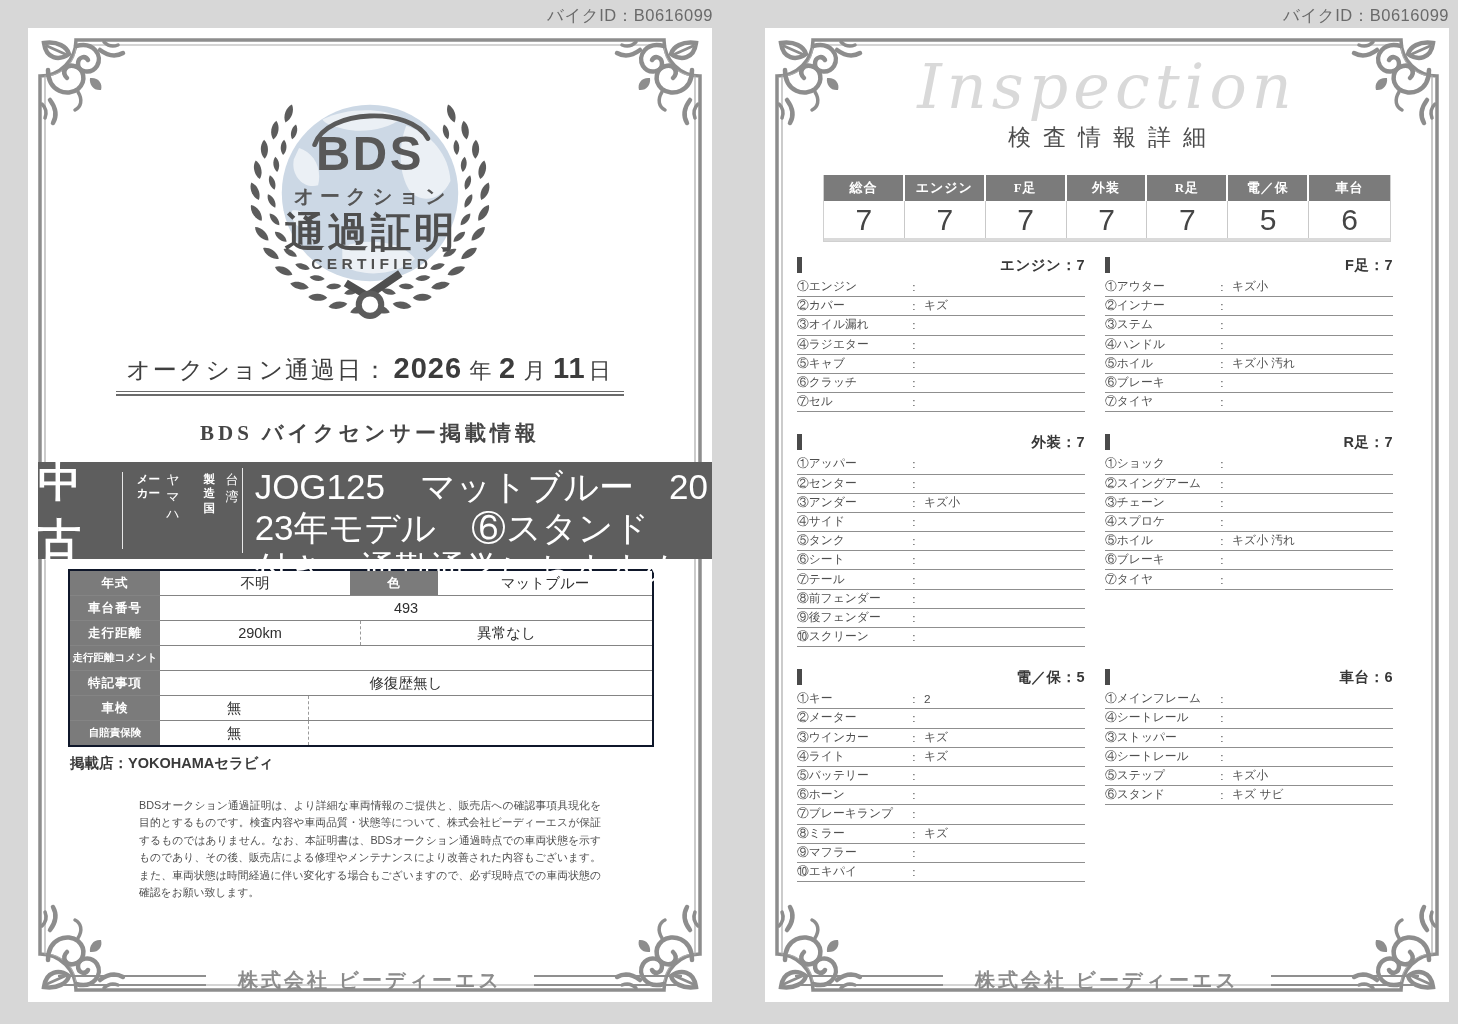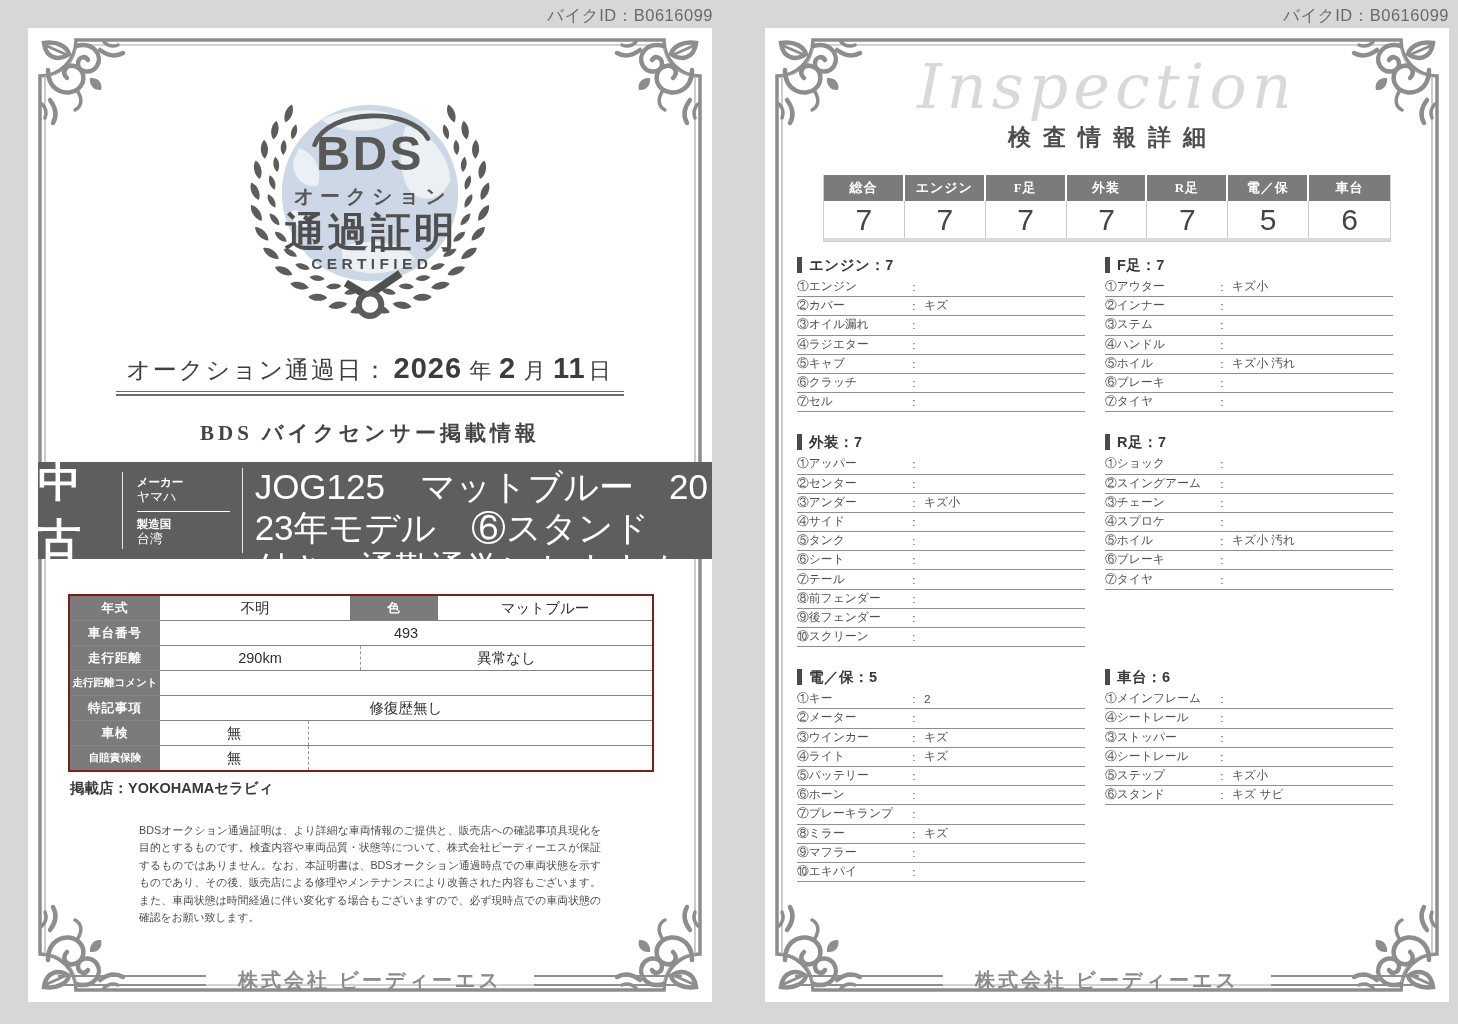--- a/index.html
+++ b/index.html
@@ -35,27 +35,27 @@
   .date-label{font-family:"Liberation Serif",serif;font-size:24px;letter-spacing:2px;color:#3f3f3f;}
   .date-num{font-size:29px;font-weight:bold;color:#3c3c3c;letter-spacing:1px;}
   .date-unit{font-family:"Liberation Serif",serif;font-size:22px;color:#3f3f3f;margin:0 3px;}
   .listing-header{margin-top:27px;text-align:center;font-family:"Liberation Serif",serif;
     font-weight:bold;font-size:21px;letter-spacing:4px;color:#454545;}
   .info-bar{margin-top:15px;margin-left:10px;width:calc(100% - 10px);height:97px;
     background:#5e5e5e;color:#fff;display:flex;align-items:stretch;}
   .cond{width:118px;display:flex;align-items:center;justify-content:center;
     font-size:43px;font-weight:bold;letter-spacing:2px;}
   .vdiv{width:1px;background:rgba(255,255,255,.85);margin:10px 0;}
-  .specs{width:148px;padding:10px 0 8px 14px;display:flex;flex-direction:column;justify-content:center;}
+  .specs{width:148px;padding:10px 0 8px 14px;display:flex;flex-direction:row;justify-content:center;}
   .spec-label{font-size:11.5px;font-weight:bold;line-height:1.25;}
   .spec-value{font-size:13px;line-height:1.3;}
   .spec-hr{border:none;border-top:1px solid #fff;margin:5px 12px 5px 0;width:auto;}
   .bar-title{flex:1;padding:5px 4px 5px 12px;font-size:35px;font-weight:normal;line-height:1.17;white-space:nowrap;}
 
-  .dt{width:582px;margin:35px 0 0 40px;border:2px solid #7f1d1d;}
+  .dt{width:582px;margin:10px 0 0 40px;border:2px solid #0f172a;}
   .dt-row{display:flex;height:24px;border-bottom:1.5px solid #848484;align-items:stretch;}
   .dt-row:last-child{border-bottom:none;}
   .dt-label{background:#7b7b7b;color:#fff;font-weight:bold;font-size:12.5px;
     display:flex;align-items:center;justify-content:center;width:90px;flex:none;letter-spacing:1px;}
   .dt-label.mid{width:88px;}
   .dt-label.sm{font-size:10.5px;letter-spacing:0;}
   .dt-val{display:flex;align-items:center;justify-content:center;font-size:14.5px;color:#2e2e2e;}
   .dt-val.fill{flex:1;}
   .dt-val.w190{width:190px;flex:none;}
   .dt-val.w200{width:200px;flex:none;}
@@ -67,36 +67,36 @@
     color:#4d4d4d;text-align:justify;}
 
   .page-footer{position:absolute;left:0;right:0;bottom:8px;display:flex;align-items:center;justify-content:center;gap:32px;}
   .foot-line{width:148px;height:7px;border-top:2.5px solid #8f8f8f;border-bottom:2.5px solid #8f8f8f;}
   .foot-text{font-size:20px;font-weight:bold;color:#8c8c8c;letter-spacing:3px;white-space:nowrap;}
 
   
   .insp-script{padding-top:28px;text-align:center;font-family:"DejaVu Serif",serif;
     font-style:italic;font-size:62px;color:#d9d9d9;letter-spacing:5px;line-height:1;}
   .insp-title{margin-top:4px;text-align:center;font-family:"Liberation Serif",serif;
-    font-weight:bold;font-size:23px;letter-spacing:12px;color:#4d4d4d;padding-left:12px;}
+    font-weight:normal;font-size:23px;letter-spacing:12px;color:#4d4d4d;padding-left:12px;}
 
   .score-table{width:566px;margin:22px auto 0 auto;border:1px solid #d0d0d0;border-top:none;}
   .score-headers,.score-values{display:grid;grid-template-columns:repeat(7,1fr);}
   .score-h{background:#7b7b7b;color:#fff;font-family:"Liberation Serif",serif;font-weight:bold;
     font-size:13px;letter-spacing:1px;height:26px;display:flex;align-items:center;justify-content:center;
     border-right:2px solid #fff;}
   .score-h:last-child{border-right:none;}
   .score-v{height:37px;display:flex;align-items:center;justify-content:center;
     font-size:30px;font-weight:500;color:#454545;border-right:1px solid #c9c9c9;}
   .score-v:last-child{border-right:none;}
   .score-values{border-bottom:3px solid #dadada;}
 
   .sections{width:596px;margin:14px 0 0 32px;display:grid;
     grid-template-columns:288px 288px;column-gap:20px;row-gap:21px;align-items:start;}
-  .sec-head{display:flex;align-items:center;margin-bottom:4px;height:18px;}
+  .sec-head{display:flex;align-items:center;margin-bottom:4px;height:18px;justify-content:space-between;}
   .sec-bar{width:5px;height:16px;background:#4a4a4a;margin-right:7px;flex:none;}
   .sec-title{font-size:14.5px;font-weight:bold;color:#383838;letter-spacing:.5px;}
   .item-row{display:flex;align-items:center;height:18.2px;border-bottom:1px solid #8f8f8f;font-size:11.8px;color:#4f4f4f;}
   .item-label{width:110px;flex:none;white-space:nowrap;}
   .item-colon{width:14px;flex:none;text-align:center;}
   .item-value{flex:1;white-space:nowrap;padding-left:3px;}
 
   
   .t-bds{font-family:"Liberation Sans",sans-serif;font-weight:bold;font-size:55px;letter-spacing:3px;fill:#585858;}
   .t-auction{font-family:"Liberation Sans",sans-serif;font-weight:bold;font-size:23px;letter-spacing:7px;fill:#565656;}

